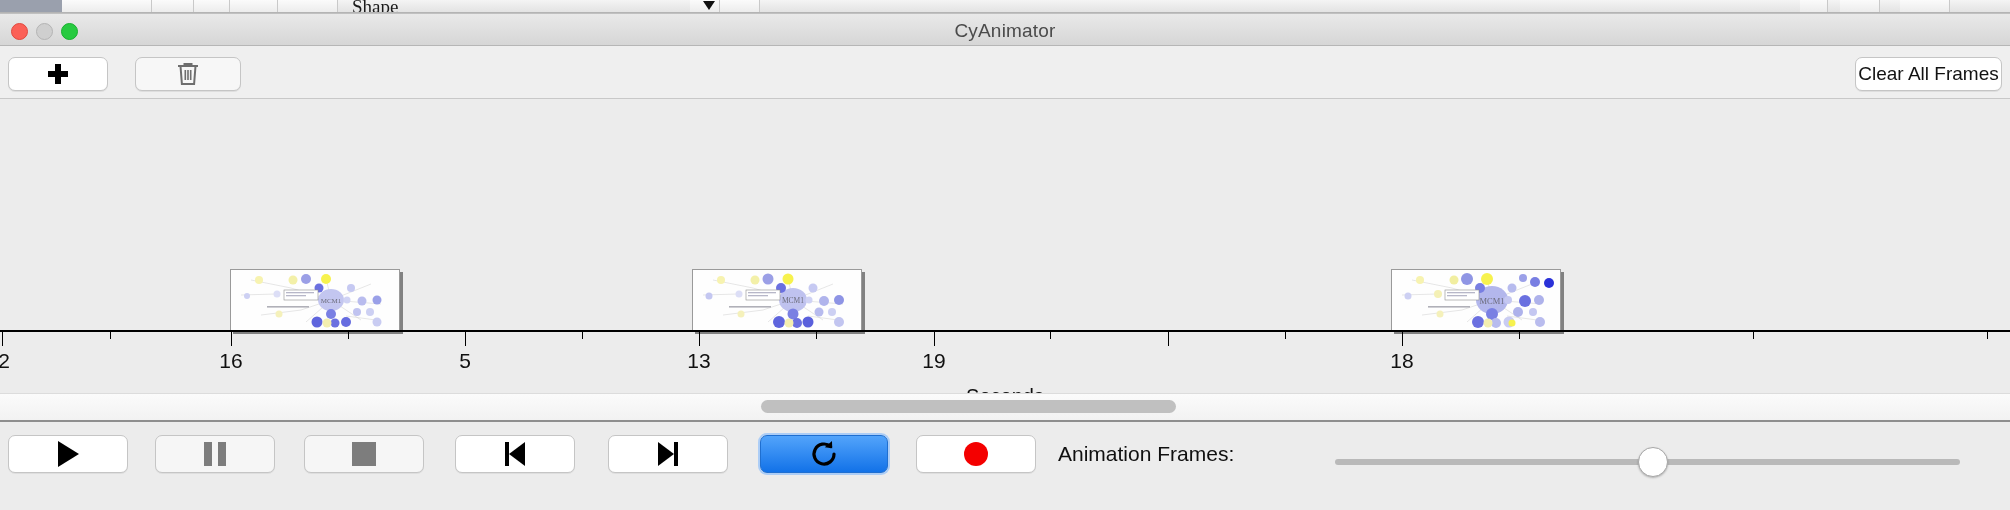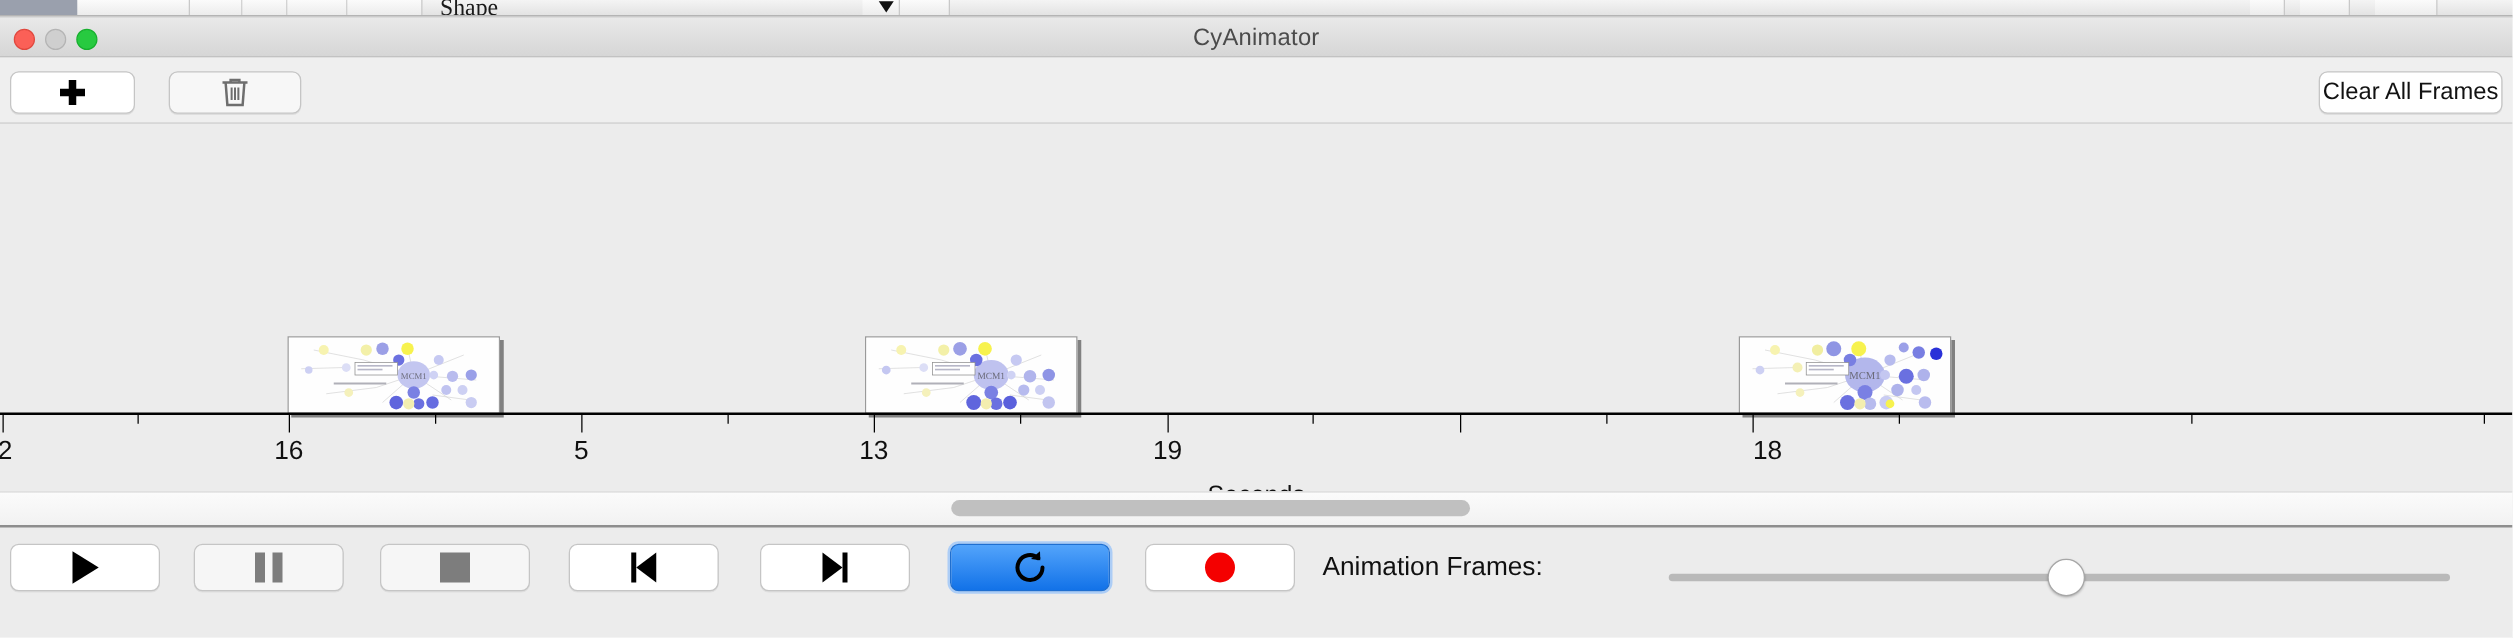--- a/index.html
+++ b/index.html
@@ -379,21 +379,21 @@
     <span class="tick minor" style="left:1519px;"></span>
     <span class="tick minor" style="left:1753px;"></span>
     <span class="tick minor" style="left:1987px;"></span>
 
     <span class="tick-label" style="left:4px;">2</span>
     <span class="tick-label" style="left:231px;">16</span>
     <span class="tick-label" style="left:465px;">5</span>
     <span class="tick-label" style="left:699px;">13</span>
     <span class="tick-label" style="left:934px;">19</span>
     <span class="tick-label" style="left:1168px;margin-top:43px;">17</span>
-    <span class="tick-label" style="left:1402px;margin-left:12px;">18</span>
+    <span class="tick-label" style="left:1402px;">18</span>
 
     <div class="axis-title">Seconds</div>
   </div>
 
   <div class="hscroll">
     <span class="thumb"></span>
   </div>
 
   <div class="playbar">
     <div class="pbtn" id="play-button">

